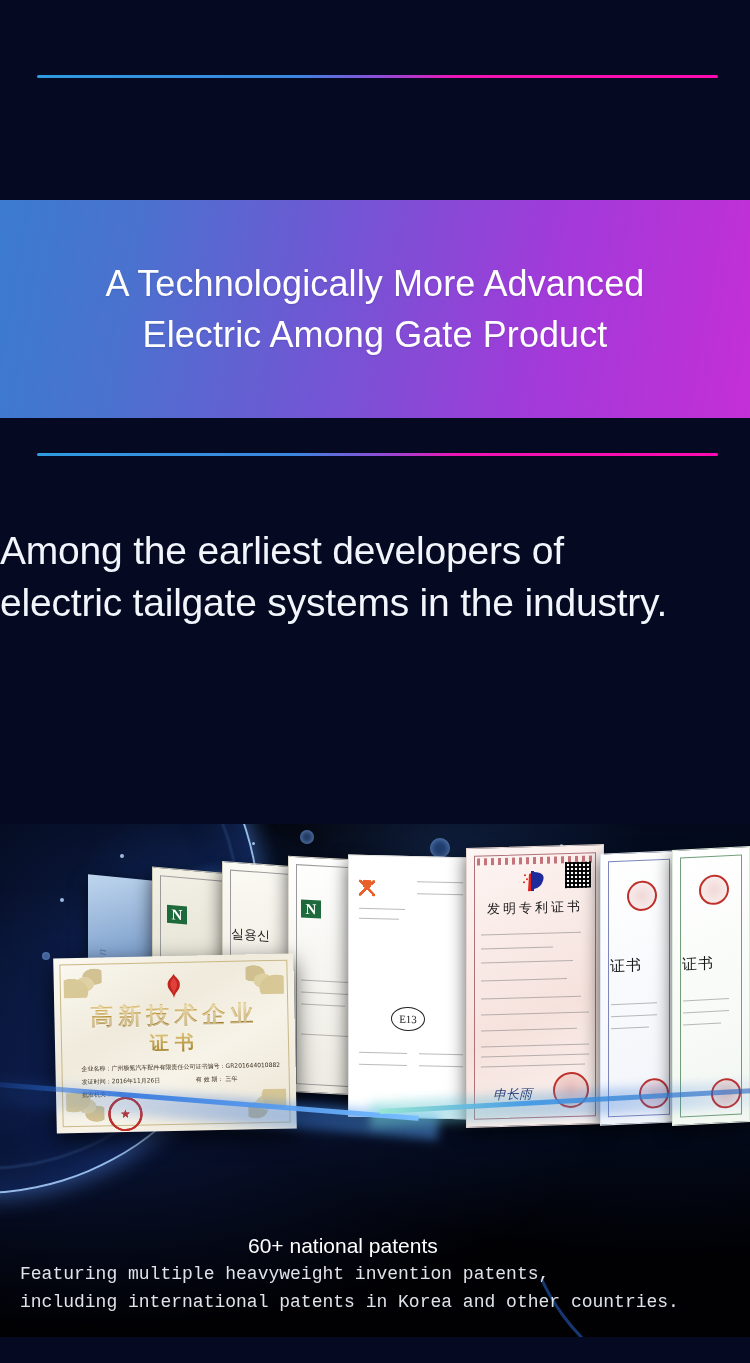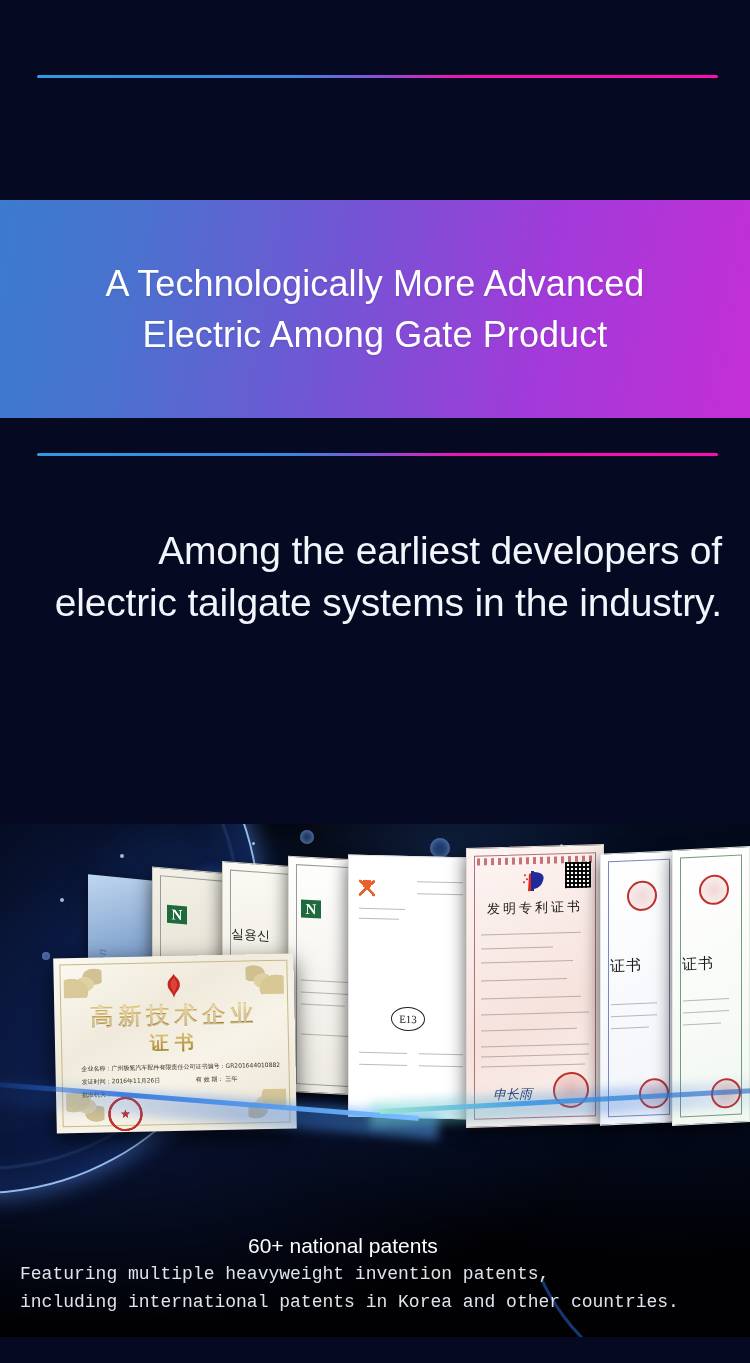--- a/index.html
+++ b/index.html
@@ -27,21 +27,21 @@
   }
   .banner-text {
     color:#ffffff; font-size:36px; line-height:1.42; font-weight:300;
     text-align:center; letter-spacing:.1px; white-space:pre-line;
     text-shadow:0 1px 2px rgba(0,0,0,.12);
   }
 
   
   .headline {
     position:absolute; left:0; top:525px; width:722px;
-    text-align:right; color:#f2f5fb; font-size:39px; line-height:1.33;
+    text-align:left; color:#f2f5fb; font-size:39px; line-height:1.33;
     font-weight:300; white-space:pre-line; letter-spacing:-.2px;
   }
   .subhead {
     position:absolute; left:0; top:706px; width:750px;
     text-align:center; color:#dfe4ee; font-size:19px; line-height:1.45;
     font-weight:300; white-space:pre-line;
   }
 
   
   .hero {

